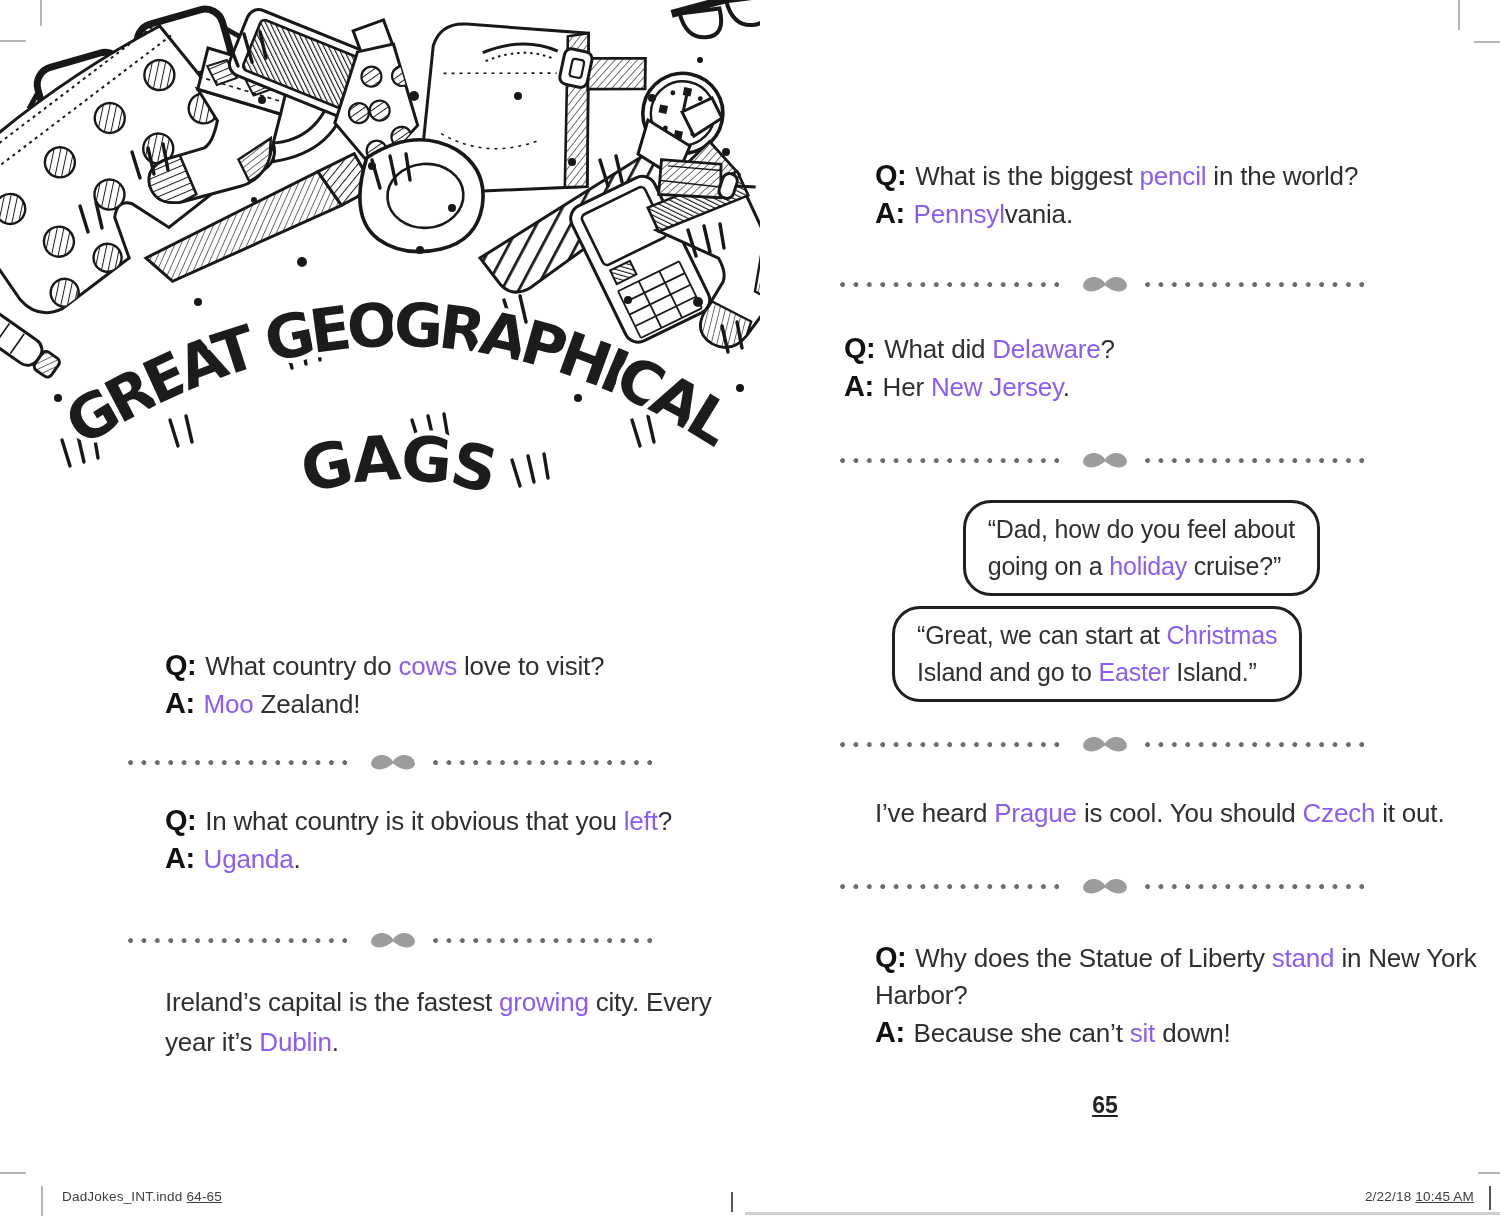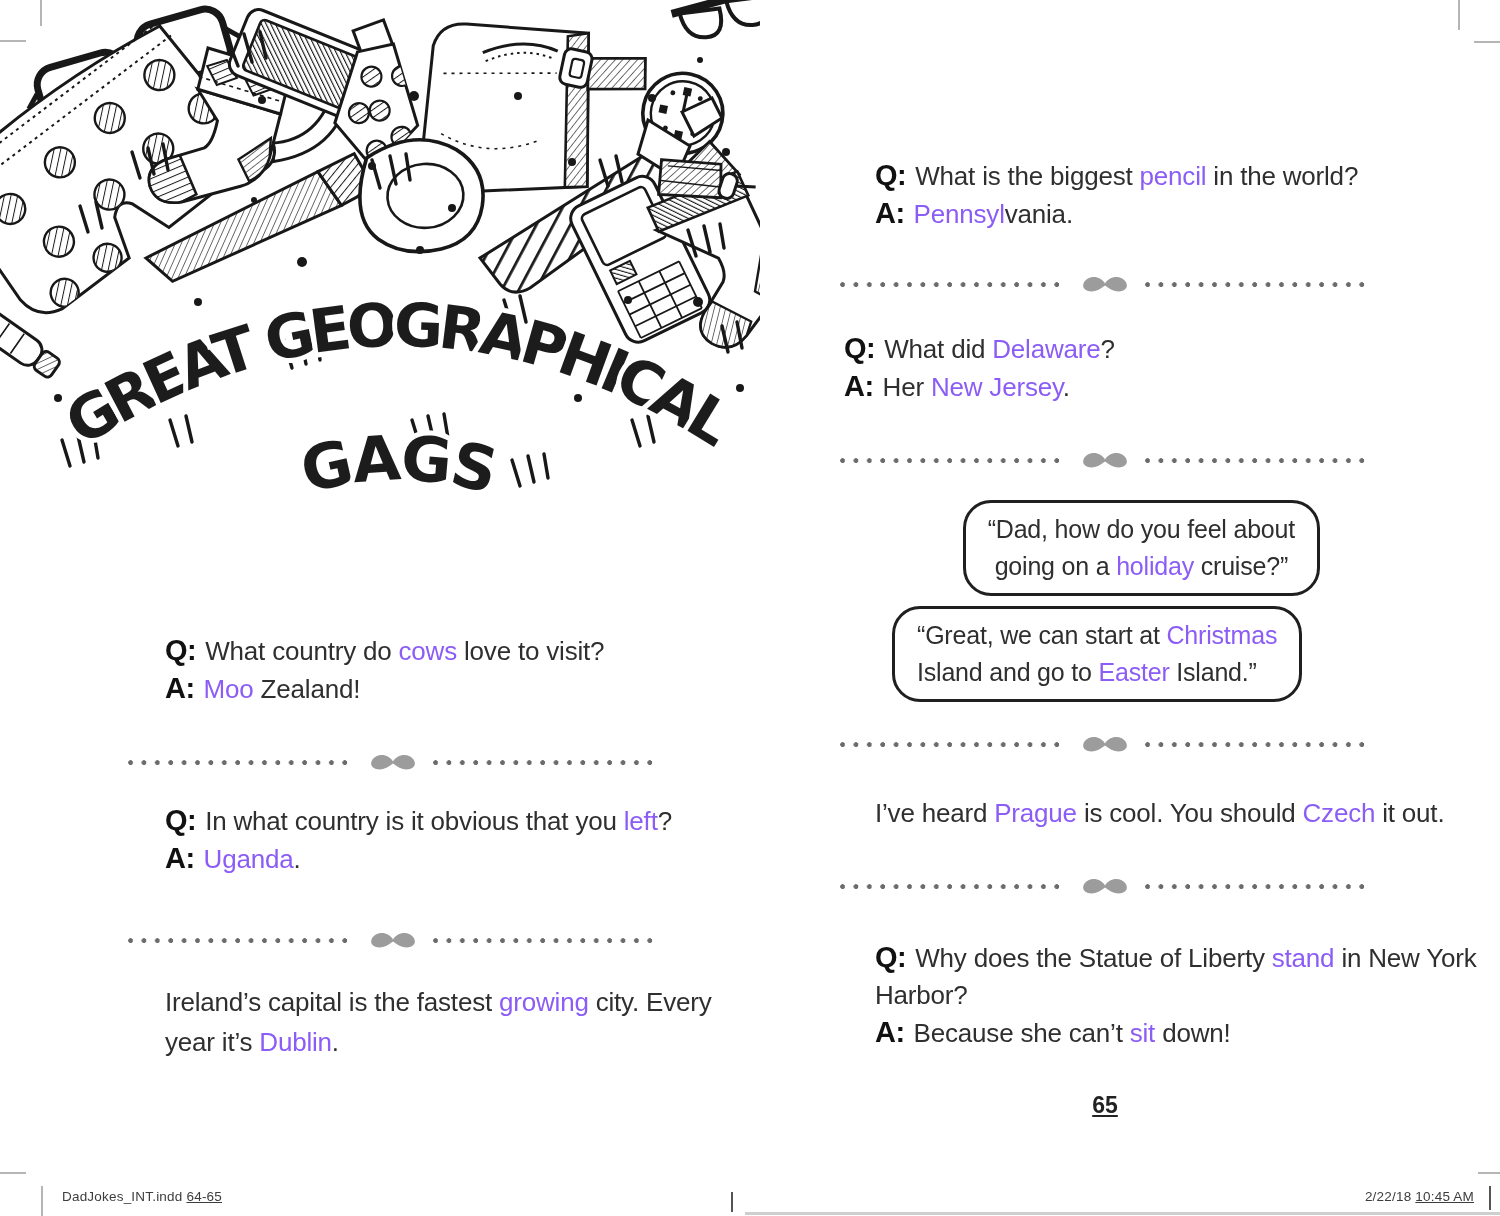--- a/index.html
+++ b/index.html
@@ -15,21 +15,21 @@
   .statement{font-size:26px;line-height:40px;letter-spacing:-0.2px;}
   
   .divider{display:flex;align-items:center;height:18px;}
   .dots{flex:1;height:5px;
     background-image:radial-gradient(circle at 2.6px 2.6px,#6b6b6b 2.1px,rgba(0,0,0,0) 2.7px);
     background-size:13.4px 5px;background-repeat:repeat-x;}
   .stache{width:52px;height:17px;margin:0 14px;flex:0 0 auto;}
   
   .bubble{display:inline-block;background:#fff;border:3px solid #1f1f1f;border-radius:28px;
     padding:8px 22px;font-size:25px;line-height:37px;letter-spacing:-0.2px;}
-  .bubble.center{text-align:center;}
+  .bubble.center{}
   
   .footer-text{font-size:13.5px;color:#3d3d3d;letter-spacing:0.2px;}
   .footer-text span{margin-right:4px;}
   .footer-text span:last-child{margin-right:0;text-decoration:underline;}
   .mark{position:absolute;background:#b5b5b5;}
   .mark.dark{background:#555;}
   .page-num{font-size:23px;font-weight:bold;color:#222;width:60px;text-align:center;letter-spacing:0;text-decoration:underline;}
 </style>
 </head>
 <body>
@@ -247,21 +247,21 @@
     <path id="arcPath" d="M60,462 Q398,230 736,462" fill="none"></path>
     <path id="arcPath2" d="M288,500 Q398,460 508,500" fill="none"></path>
     <text font-family="DejaVu Sans, sans-serif" font-size="60" font-weight="bold" fill="#1c1c1c" stroke="#ffffff" stroke-width="10" paint-order="stroke" letter-spacing="-2">
       <textPath href="#arcPath" startOffset="50%" text-anchor="middle" textLength="672">GREAT GEOGRAPHICAL</textPath>
     </text>
     <text font-family="DejaVu Sans, sans-serif" font-size="62" font-weight="bold" fill="#1c1c1c" stroke="#ffffff" stroke-width="10" paint-order="stroke" letter-spacing="-2">
       <textPath href="#arcPath2" startOffset="50%" text-anchor="middle" textLength="185">GAGS</textPath>
     </text>
   </svg>
 
-  <div class="abs" style="left:165px;top:632px">
+  <div class="abs" style="left:165px;top:647px">
     <div class="line"><span class="qa-prefix">Q:</span><span><span>What country do </span><b>cows</b><span> love to visit?</span></span></div>
     <div class="line"><span class="qa-prefix">A:</span><span><b>Moo</b><span> Zealand!</span></span></div>
   </div>
 
   <div class="abs divider" style="left:128px;top:753px;width:530px">
     <span class="dots"></span>
     <svg class="stache" viewBox="0 0 50 16">
       <path fill="#9c9c9c" d="M25,7 C22,2 15,-1 9,2 C3,5 2,12 8,14 C14,16 20,13 25,9 C30,13 36,16 42,14 C48,12 47,5 41,2 C35,-1 28,2 25,7 Z"></path>
     </svg>
     <span class="dots"></span>

